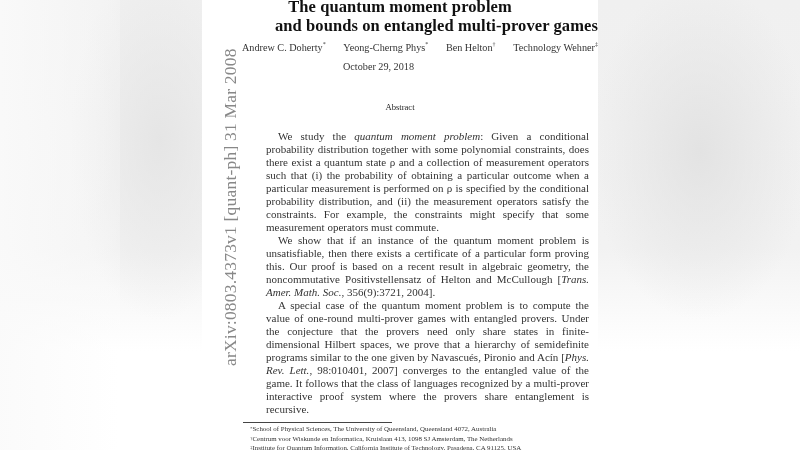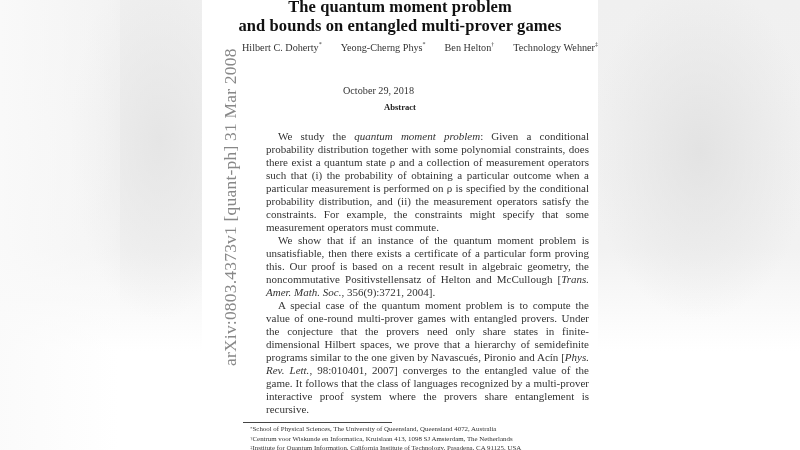--- a/index.html
+++ b/index.html
@@ -27,25 +27,25 @@
     position:absolute; left:0; width:396px; text-align:center;
     font-weight:bold; font-size:16.5px; line-height:19px; top:-3px; color:#111;
     letter-spacing:0.1px;
   }
   .authors {
     position:absolute; top:42px; left:40px; width:356px; font-size:10.2px; color:#333;
     display:flex; justify-content:space-between; white-space:nowrap;
   }
   .authors sup { font-size:6px; vertical-align:top; position:relative; top:-1px; }
   .date {
-    position:absolute; top:61px; left:0; width:353px; text-align:center; font-size:10.2px; color:#333;margin-top:24px;
+    position:absolute; top:61px; left:0; width:353px; text-align:center; font-size:10.2px; color:#333;
   }
   .abstract-heading {
     position:absolute; top:102px; left:0; width:396px; text-align:center;
-    font-weight:bold; font-size:8.6px; color:#222;
+    font-weight:normal; font-size:8.6px; color:#222;
   }
   .abstract-body {
     position:absolute; top:130px; left:64px; width:323px;
     font-size:11px; line-height:13px; color:#333; text-align:justify;
   }
   .abstract-body p { margin:0; text-indent:12px; }
   .abstract-body em { font-style:italic; }
   .side-stamp {
     position:absolute; left:-0px; top:0; width:22px; height:450px;
   }
@@ -71,25 +71,25 @@
 <div class="backdrop-left-fade"></div>
 
 <div class="page">
 
   <div class="side-stamp">
     <span>arXiv:0803.4373v1  [quant-ph]  31 Mar 2008</span>
   </div>
 
   <div class="title">
     <div style="margin-top:0px;">The quantum moment problem</div>
-    <div style="margin-top:0px;">and bounds on entangled multi-prover games</div>
+    <div style="margin-top:0px;text-align:right;">and bounds on entangled multi-prover games</div>
   </div>
 
   <div class="authors">
-    <span><span>Hilbert C. Doherty</span><sup>*</sup></span>
+    <span><span>Andrew C. Doherty</span><sup>*</sup></span>
     <span><span>Yeong-Cherng Phys</span><sup>*</sup></span>
     <span><span>Ben Helton</span><sup>†</sup></span>
     <span><span>Technology Wehner</span><sup>‡</sup></span>
   </div>
 
   <div class="date">October 29, 2018</div>
 
   <div class="abstract-heading">Abstract</div>
 
   <div class="abstract-body">

